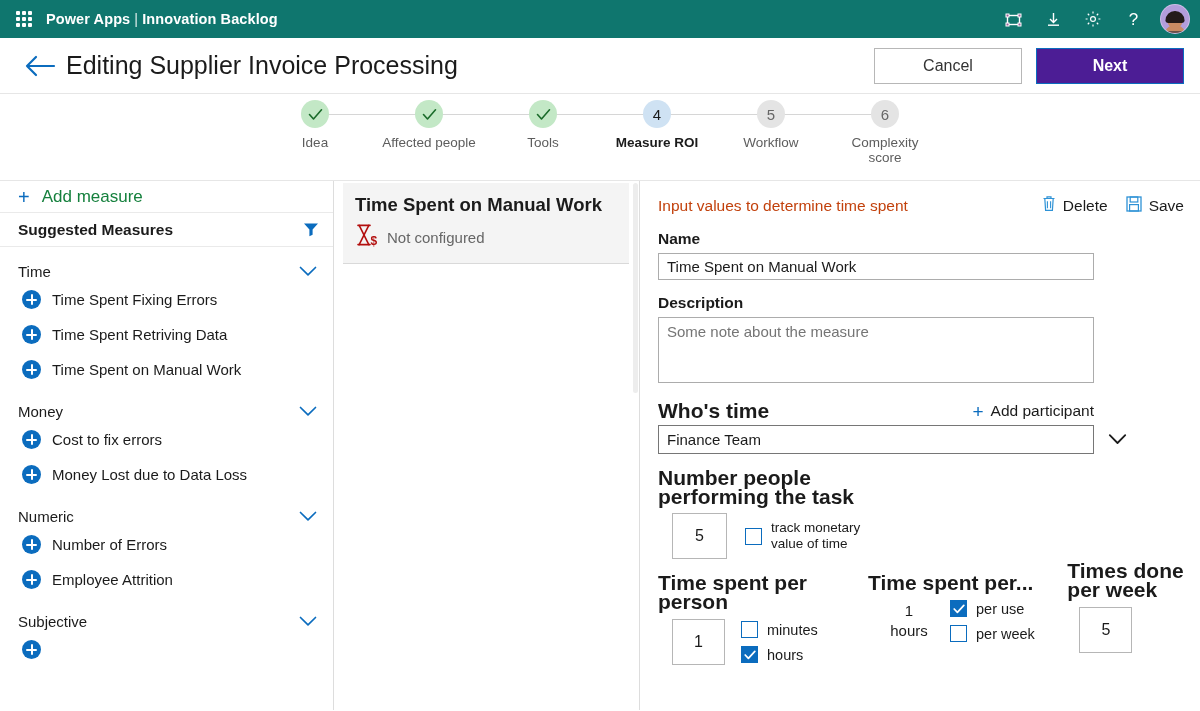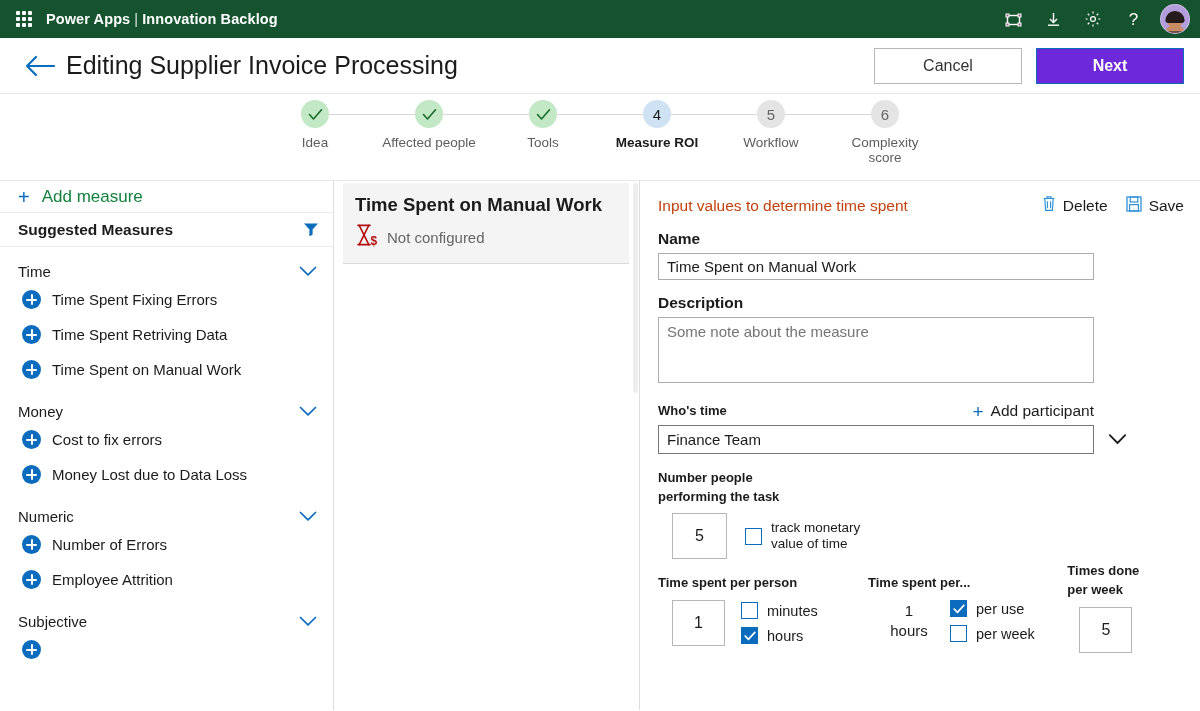--- a/index.html
+++ b/index.html
@@ -5,21 +5,21 @@
   * { box-sizing: border-box; margin: 0; padding: 0; }
   html, body {
     width: 1200px; height: 711px;
     font-family: "Liberation Sans", sans-serif;
     background: #ffffff;
     overflow: hidden;
     color: #1b1b1b;
   }
   
   .suitebar {
-    height: 38px; background: #14532d;
+    height: 38px; background: #0f766e;
     display: flex; align-items: center;
     padding: 0 8px 0 10px;
     color: #ffffff;
   }
   .waffle {
     width: 28px; height: 28px;
     display: grid; grid-template-columns: repeat(3, 4px);
     grid-template-rows: repeat(3, 4px);
     gap: 2px; align-content: center; justify-content: center;
     margin-right: 8px; cursor: pointer;
@@ -56,21 +56,21 @@
   }
   .back-btn { width: 40px; height: 40px; display:flex; align-items:center; justify-content:center; cursor:pointer; }
   .page-title { font-size: 25px; font-weight: normal; color: #1b1b1b; margin-left: 6px; white-space: nowrap; }
   .cmd-right { margin-left: auto; display: flex; align-items: center; gap: 14px; }
   .btn {
     height: 36px; min-width: 148px; font-size: 16px;
     display: flex; align-items: center; justify-content: center; cursor: pointer;
     font-family: "Liberation Sans", sans-serif;
   }
   .btn-secondary { background:#ffffff; border: 1px solid #b7b7b7; color: #333333; }
-  .btn-primary { background:#6d28d9; border: 1px solid #0b6cbe; color: #ffffff; font-weight: bold; }
+  .btn-primary { background:#4c1d95; border: 1px solid #0b6cbe; color: #ffffff; font-weight: bold; }
 
   
   .stepper {
     height: 87px; position: relative;
     display: flex; align-items: flex-start; justify-content: center;
     padding-top: 6px; border-bottom: 1px solid #e6e6e6; background:#ffffff;
   }
   .steps { display: flex; }
   .step { width: 114px; position: relative; display: flex; flex-direction: column; align-items: center; cursor: pointer; }
   .step .line { position: absolute; top: 14px; height: 1px; background: #d6d6d6; width: 114px; left: 57px; }
@@ -157,21 +157,21 @@
   .row-label-line { display:flex; align-items:flex-end; width: 436px; }
   .add-part { margin-left:auto; display:flex; align-items:center; gap:7px; cursor:pointer; font-size:15.5px; font-weight:normal; color:#1b1b1b; }
   .add-part .p { color:#0b6cbe; font-size:19px; line-height:13px; }
   .select-wrap { position:relative; width: 478px; }
   .select-box {
     width: 436px; height: 29px; border: 1px solid #767676; background:#ffffff;
     font-size: 15px; color:#1b1b1b; padding: 0 30px 0 8px;
     display:flex; align-items:center; cursor:pointer;
   }
   .select-wrap .chev { position:absolute; right:9px; top:7px; pointer-events:none; }
-  .small-label { font-size: 13px; font-weight:bold; line-height: 19px; }
+  .small-label { font-size: 21px; font-weight:bold; line-height: 19px; }
   .num-box {
     width: 55px; height: 46px; border:1px solid #b6b6b6; background:#ffffff;
     display:flex; align-items:center; justify-content:center;
     font-size: 16px; color:#1b1b1b; font-family: "Liberation Sans", sans-serif;
     text-align:center; outline:none;
   }
   .num-box.sm { width: 53px; height: 46px; }
   .cb-row { display:flex; align-items:center; gap: 9px; }
   .cbox {
     width: 17px; height: 17px; border:1px solid #0b6cbe; background:#ffffff;

